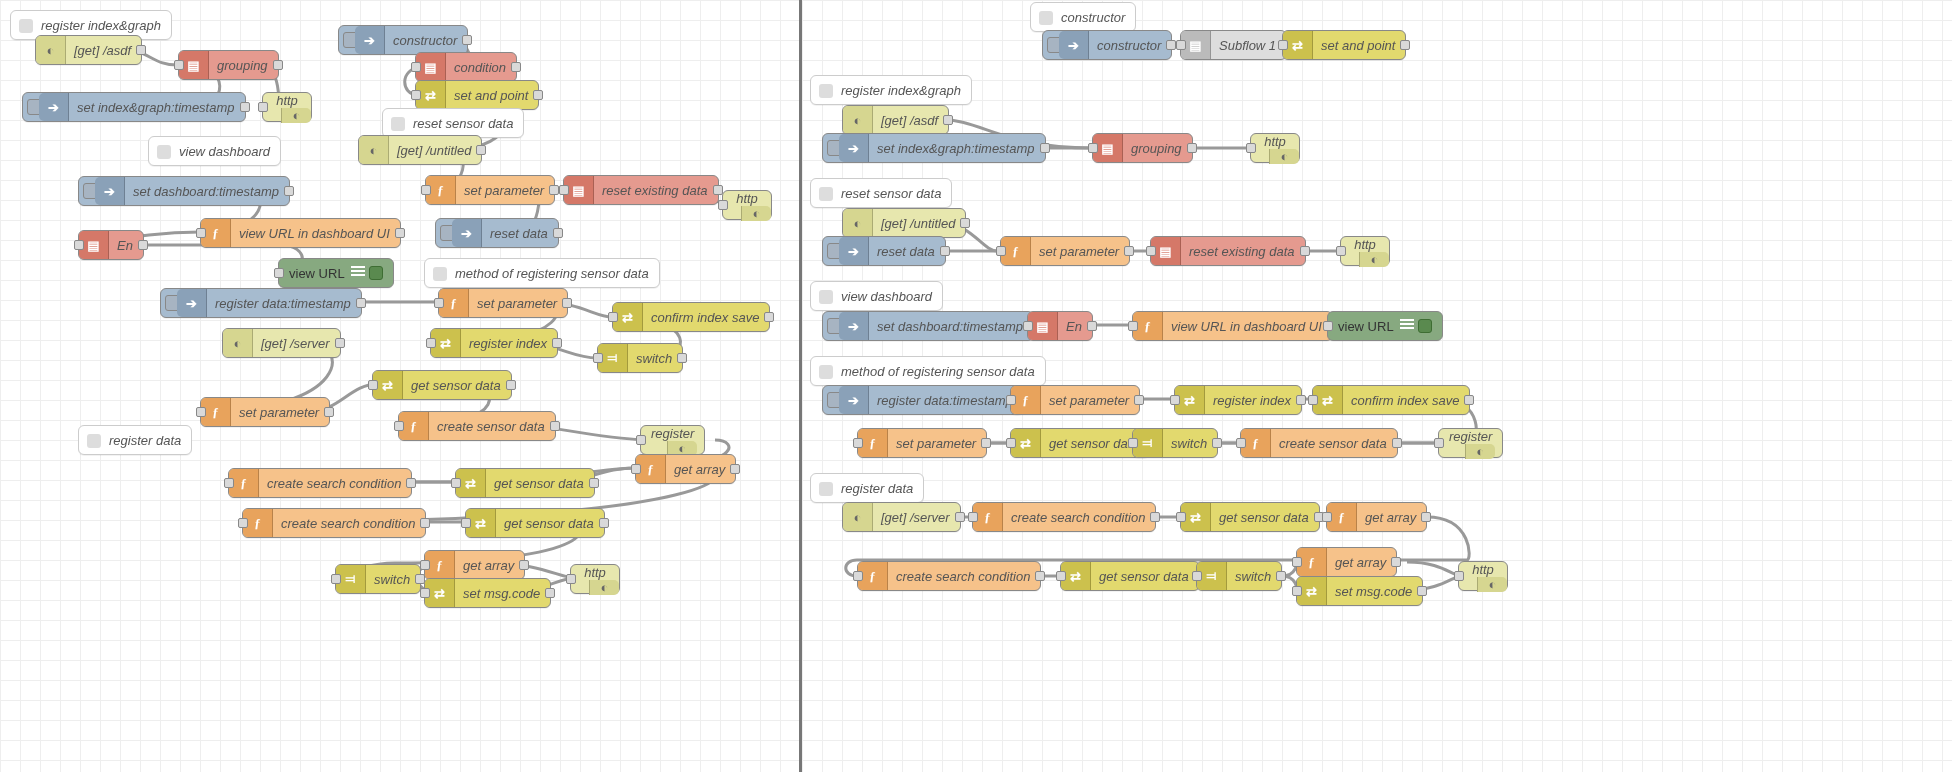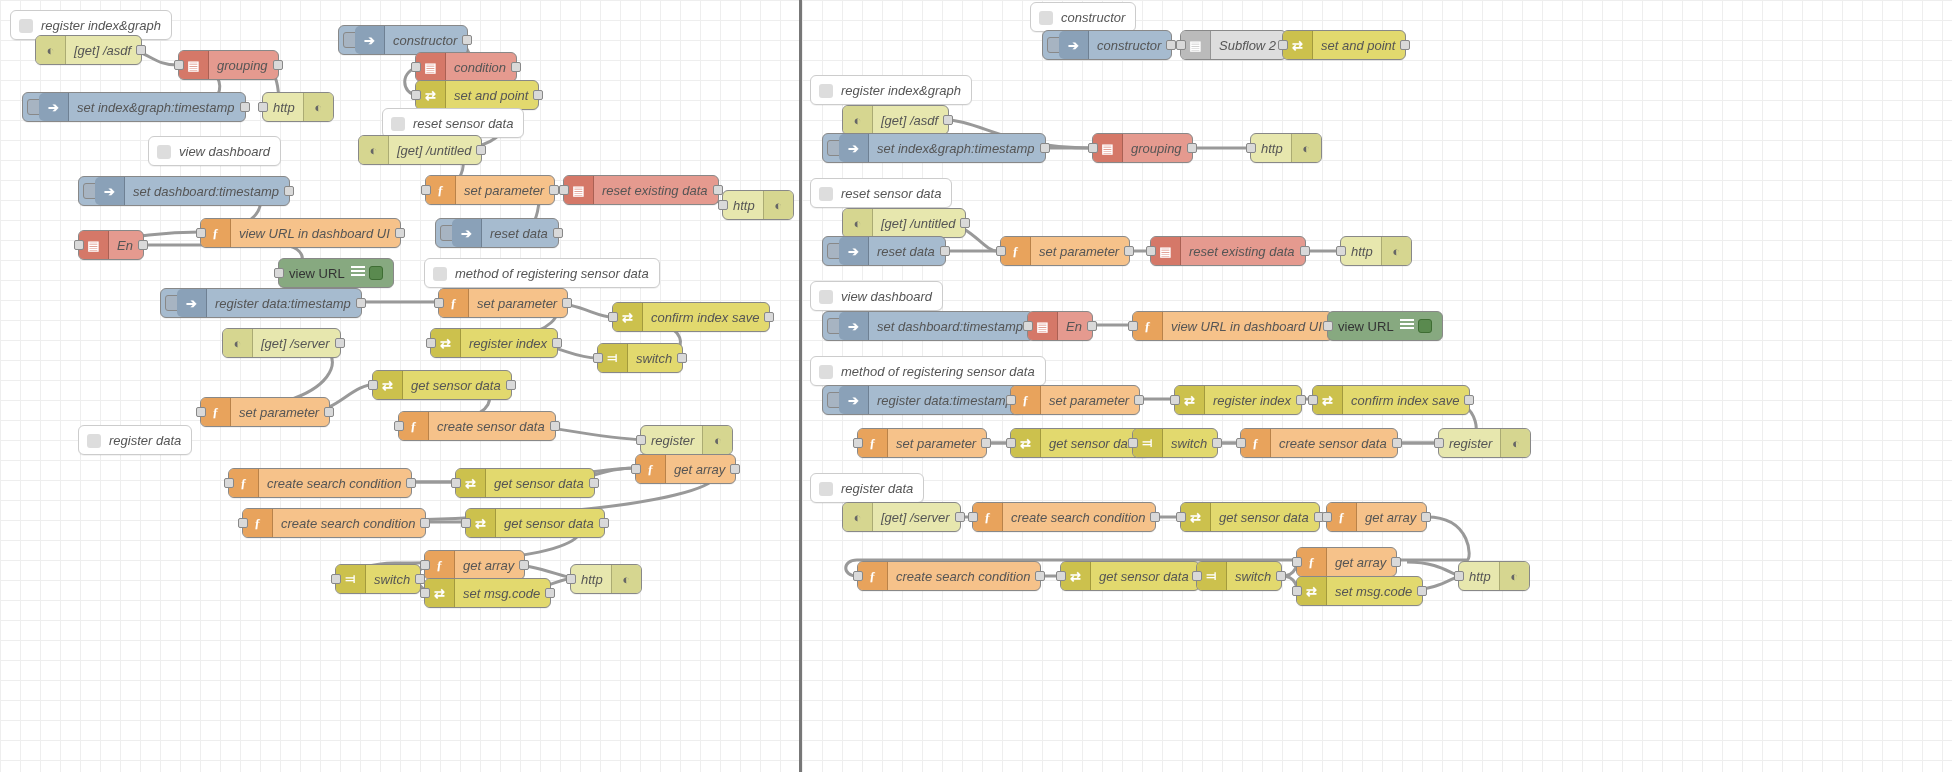--- a/index.html
+++ b/index.html
@@ -79,21 +79,21 @@
   
   .comment { background:#fff; border-color:#ccc; padding-left: 30px; }
   .comment::before {
     content:""; position:absolute; left:8px; top:8px;
     width:14px; height:14px; background:#ddd; border-radius:3px;
   }
   .inject   { background:#a6bbcf; }
   .inject .icon-box { background:#8aa1b8; }
   .http-in  { background:#e7e7ae; }
   .http-in .icon-box { background:#d6d690; color:#666; }
-  .http-out { background:#e7e7ae; }
+  .http-out { background:#e7e7ae;flex-direction:column; }
   .http-out .icon-box.right { background:#d6d690; color:#666; }
   .func     { background:#f6c28a; }
   .func .icon-box { background:#e8a35c; font-family: serif; }
   .change   { background:#e2d96e; }
   .change .icon-box { background:#ccc14d; }
   .switch   { background:#e2d96e; }
   .switch .icon-box { background:#ccc14d; }
   .template { background:#e59a8f; }
   .template .icon-box { background:#d57868; }
   .debug    { background:#87a980; color:#333; font-style: normal;}
@@ -421,21 +421,21 @@
       <span>constructor</span>
     </div>
   <div class="node inject" style="left:240px; top:30px">
     <div class="toggle"></div>
     <div class="icon-box">➔</div>
     <span>constructor</span>
       <div class="port out"></div>
   </div>
   <div class="node subflow" style="left:378px; top:30px">
     <div class="icon-box">▤</div>
-    <span>Subflow 2</span>
+    <span>Subflow 1</span>
       <div class="port in"></div>
       <div class="port out"></div>
   </div>
   <div class="node change" style="left:480px; top:30px">
     <div class="icon-box">⇄</div>
     <span>set and point</span>
       <div class="port in"></div>
       <div class="port out"></div>
   </div>
 

